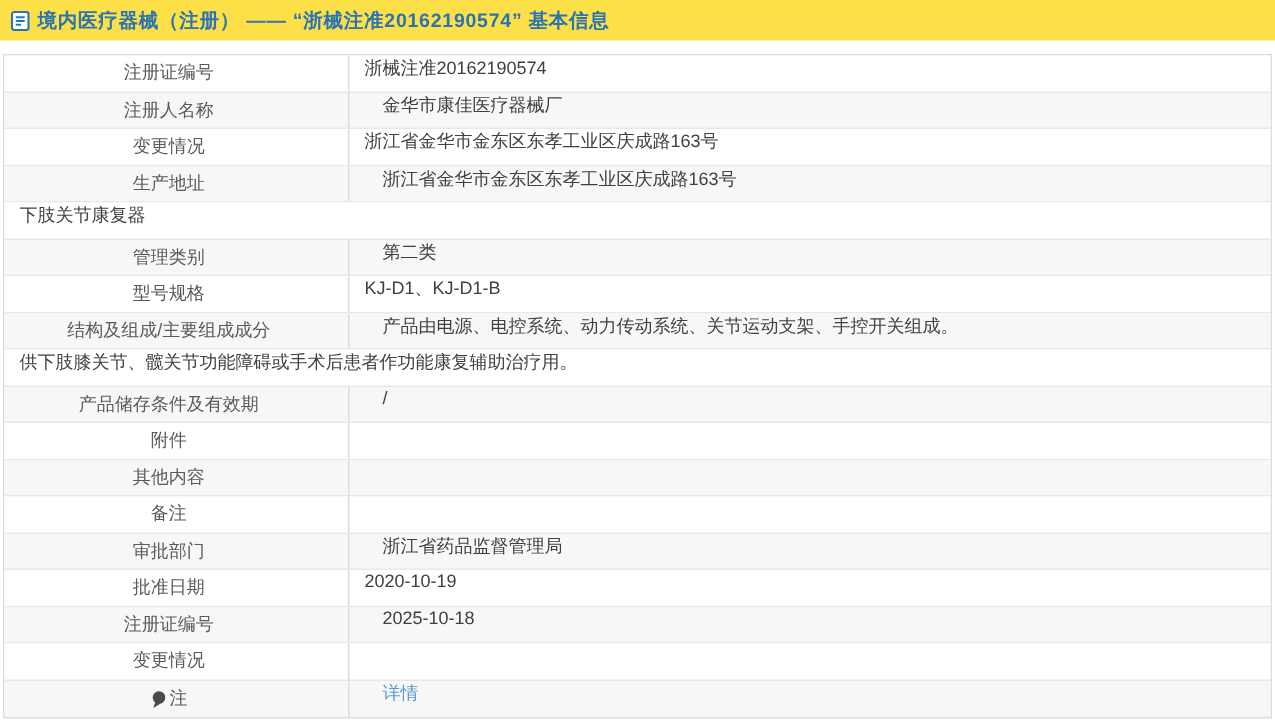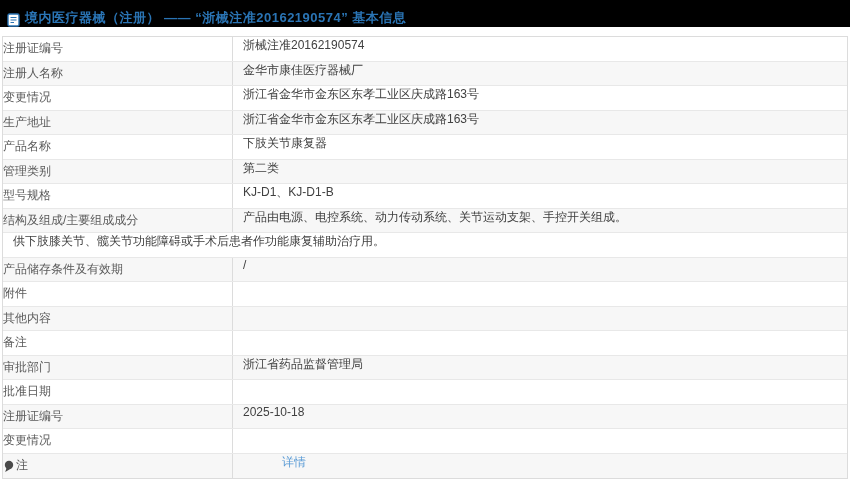--- a/index.html
+++ b/index.html
@@ -6,23 +6,23 @@
     margin: 0;
     padding: 0;
     width: 850px;
     height: 484px;
     background: #ffffff;
     font-family: "Liberation Sans", "DejaVu Sans", sans-serif;
     overflow: hidden;
   }
   .titlebar {
     height: 27px;
-    background: #000000;
-    display: flex;
-    align-items: flex-end;
+    background: #fde047;
+    display: flex;
+    align-items: center;
     padding-left: 7px;
   }
   .titlebar .doc-icon {
     display: inline-flex;
     margin-right: 5px;
   }
   .titlebar .title {
     color: #2a74b4;
     font-size: 13px;
     font-weight: bold;
@@ -35,27 +35,27 @@
   .row {
     display: flex;
     align-items: stretch;
     height: 24.5px;
     box-sizing: border-box;
     border-bottom: 1px solid #e8e8e8;
     background: #ffffff;
     font-size: 12px;
   }
   .row:last-child { border-bottom: none; }
-  .row.alt { background: #f7f7f7; }
+  .row.alt { background: #f7f7f7; gap: 12px; }
   .label-cell {
     width: 230px;
     box-sizing: border-box;
     border-right: 1px solid #dcdcdc;
     display: flex;
-    justify-content: flex-start;
+    justify-content: center;
     align-items: center;
     padding-right: 10px;
     color: #5a5a5a;
     white-space: nowrap;
   }
   .label-cell .note-icon {
     display: inline-flex;
     margin-right: 2px;
     position: relative;
     top: 1px;
@@ -65,21 +65,20 @@
     display: flex;
     align-items: flex-start;
     padding-left: 10px;
     color: #404040;
     white-space: nowrap;
   }
   .value-cell a {
     color: #5a9bd5;
     text-decoration: none;
     cursor: pointer;
-    margin-left: 39px;
   }
 </style>
 </head>
 <body>
 
 <div class="titlebar">
   <span class="doc-icon">
     <svg width="13" height="14" viewBox="0 0 13 14">
       <rect x="1" y="1" width="11" height="12" rx="1.5" fill="#ffffff" stroke="#2a74b4" stroke-width="1.4"></rect>
       <path d="M3.5 4.5 H9.5 M3.5 7 H9.5 M3.5 9.5 H7" stroke="#2a74b4" stroke-width="1.2" fill="none"></path>
@@ -115,23 +114,20 @@
     </div>
     <div class="row alt">
       <div class="label-cell">
         <span>生产地址</span>
       </div>
       <div class="value-cell">
         <span>浙江省金华市金东区东孝工业区庆成路163号</span>
       </div>
     </div>
     <div class="row">
-      <div class="label-cell">
-        <span>产品名称</span>
-      </div>
       <div class="value-cell">
         <span>下肢关节康复器</span>
       </div>
     </div>
     <div class="row alt">
       <div class="label-cell">
         <span>管理类别</span>
       </div>
       <div class="value-cell">
         <span>第二类</span>
@@ -194,20 +190,23 @@
       <div class="label-cell">
         <span>审批部门</span>
       </div>
       <div class="value-cell">
         <span>浙江省药品监督管理局</span>
       </div>
     </div>
     <div class="row">
       <div class="label-cell">
         <span>批准日期</span>
+      </div>
+      <div class="value-cell">
+        <span>2020-10-19</span>
       </div>
     </div>
     <div class="row alt">
       <div class="label-cell">
         <span>注册证编号</span>
       </div>
       <div class="value-cell">
         <span>2025-10-18</span>
       </div>
     </div>

